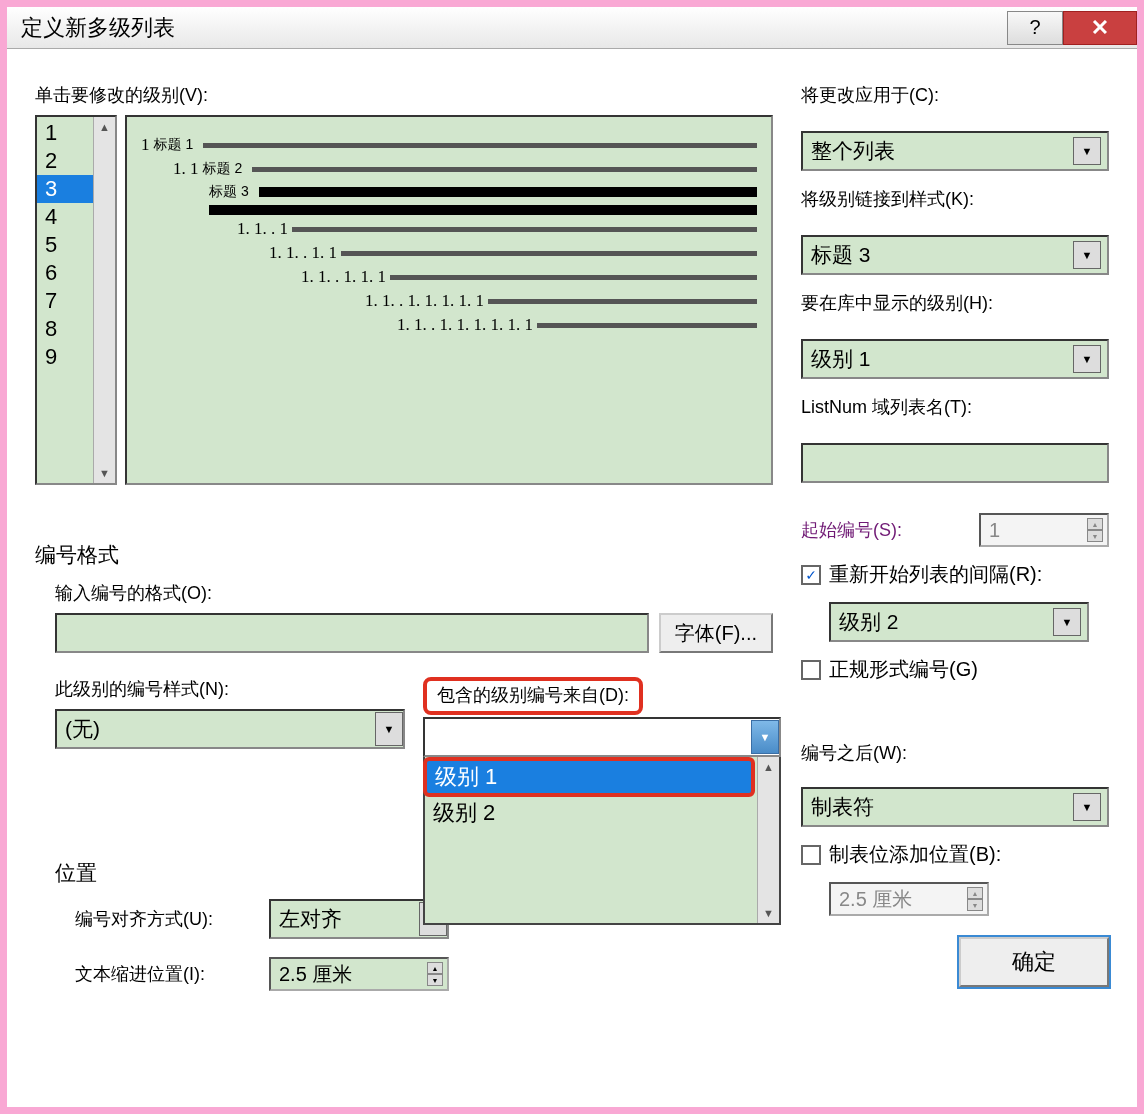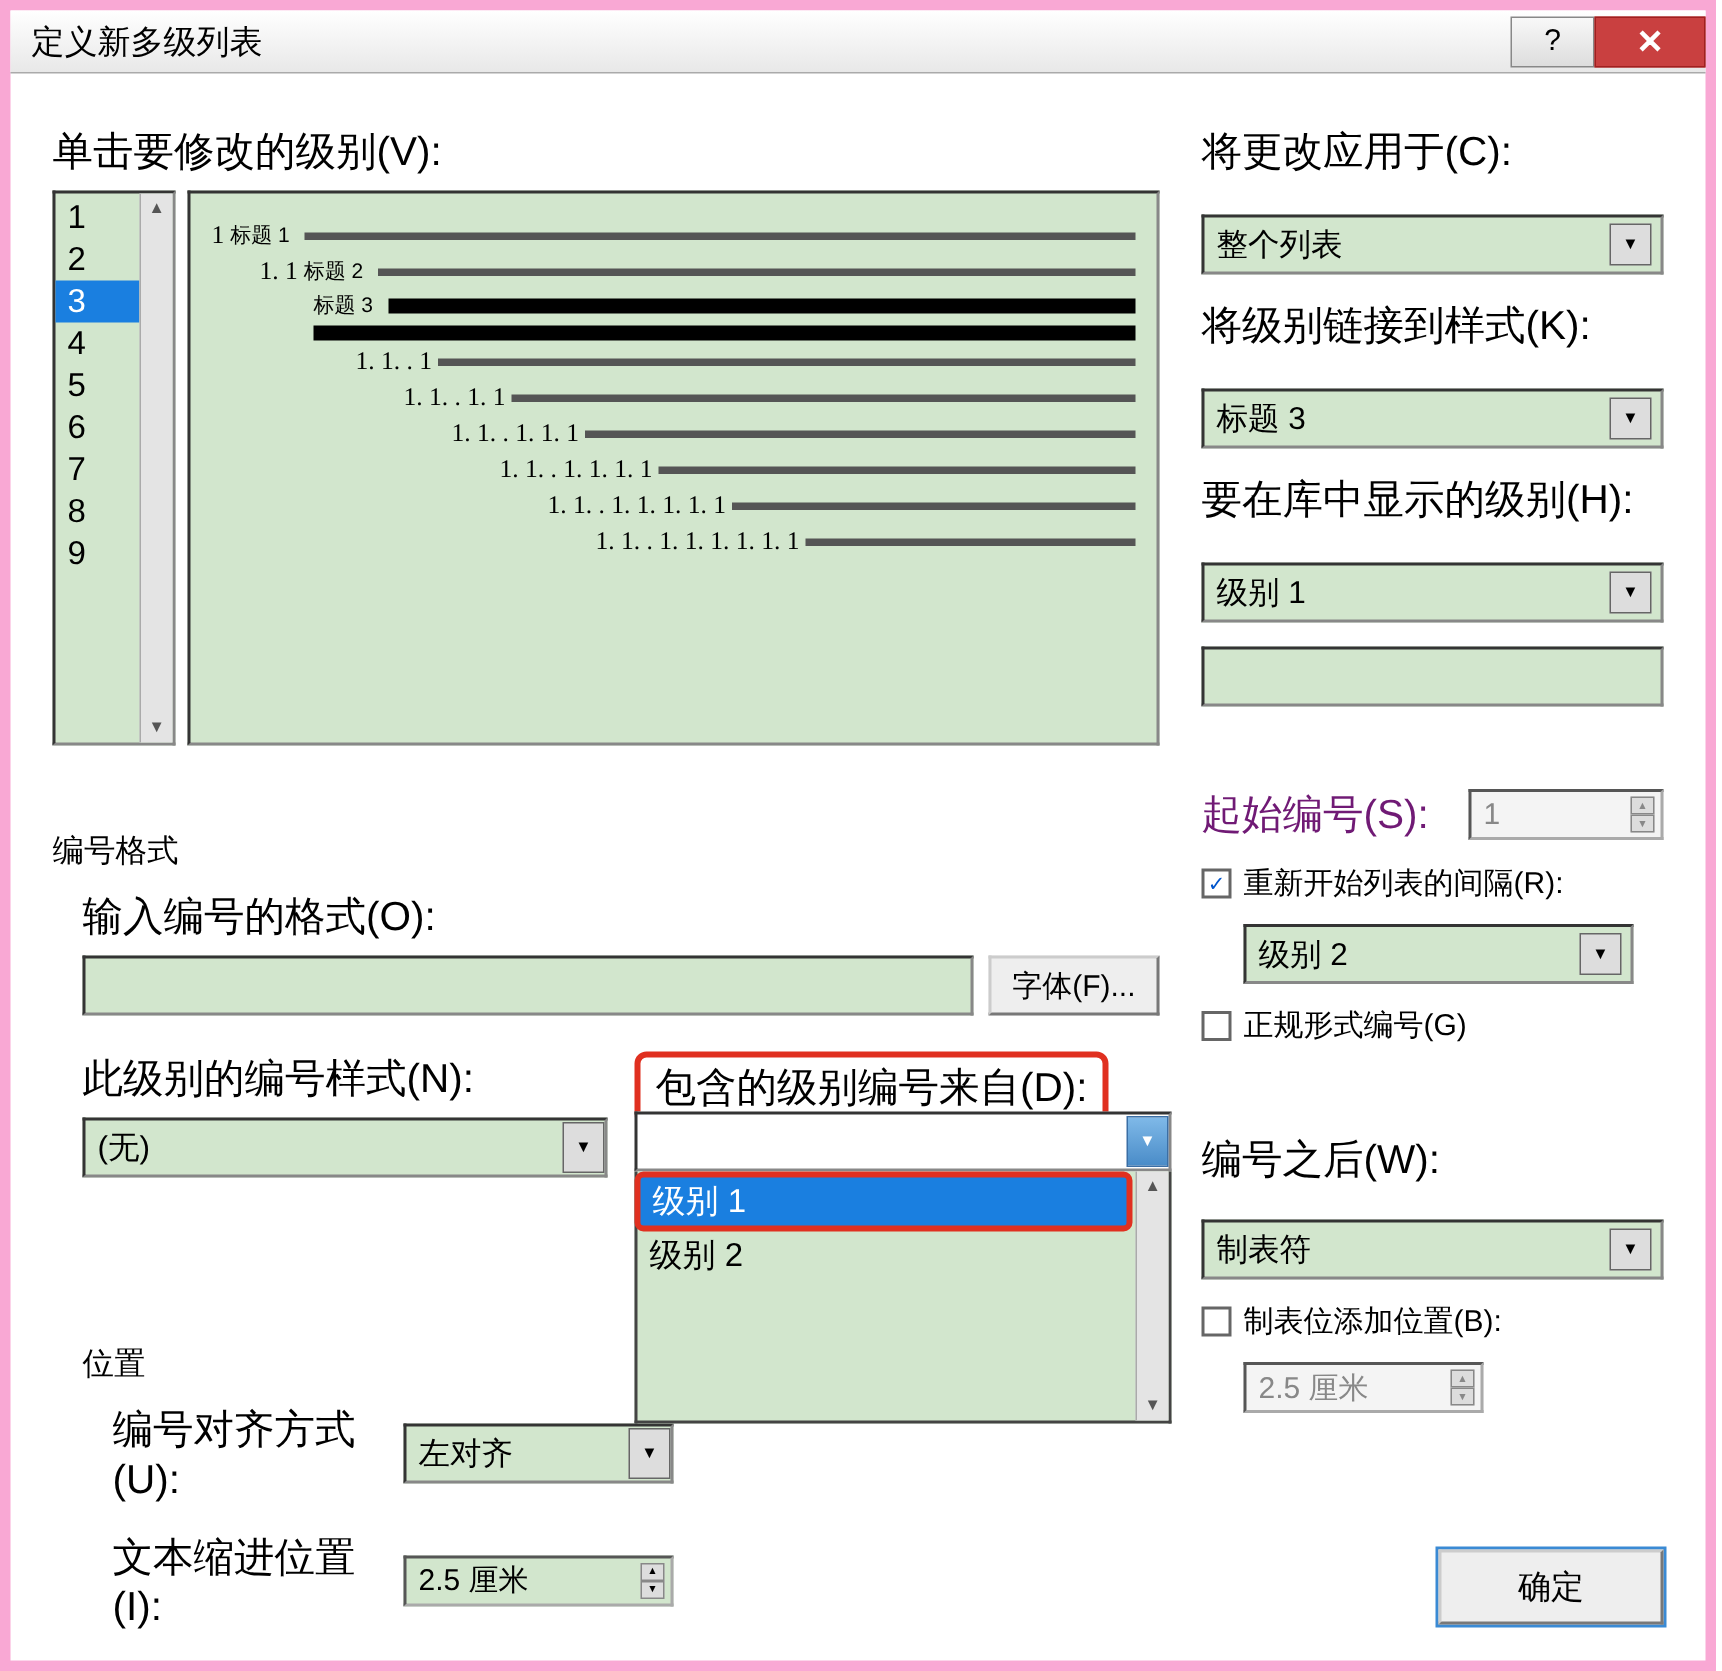--- a/index.html
+++ b/index.html
@@ -6,21 +6,21 @@
 body { font-family: "Microsoft YaHei", "SimSun", sans-serif; font-size: 18px; background: #fff; color: #000; }
 .dialog { width: 1144px; height: 1114px; background: #fff; border: 7px solid #f9a8d4; position: relative; }
 .titlebar { height: 42px; background: linear-gradient(#fff, #e8e8e8); border-bottom: 1px solid #aaa; display: flex; align-items: center; padding: 0 0 0 14px; }
 .titlebar-title { font-size: 22px; color: #000; flex: 1; }
 .titlebar-btns { display: flex; gap: 0; }
 .tb-btn { width: 56px; height: 34px; display: flex; align-items: center; justify-content: center; border: 1px solid #888; background: linear-gradient(#f8f8f8,#ddd); font-size: 20px; cursor: pointer; }
 .tb-btn.close { width: 74px; background: #c94040; color: #fff; border-color: #a02020; font-size: 22px; font-weight: bold; }
 .body { padding: 34px 28px 20px 28px; position: relative; }
 .top-row { display: flex; gap: 28px; }
 .left-top { flex: 1; }
-.label { font-size: 27px; margin-bottom: 8px; display: block; }
+.label { font-size: 18px; margin-bottom: 8px; display: block; }
 .level-row { display: flex; gap: 8px; }
 .level-list { width: 82px; height: 370px; border: 2.5px inset #888; background: #d2e6cd; display: flex; }
 .level-items { flex: 1; padding: 2px 0; }
 .level-item { padding: 1px 8px; font-size: 22px; cursor: pointer; }
 .level-item.selected { background: #1a7fe0; color: #fff; }
 .scrollbar { width: 22px; background: #e4e4e4; border-left: 1px solid #aaa; display: flex; flex-direction: column; justify-content: space-between; }
 .scroll-arrow { height: 20px; display: flex; align-items: center; justify-content: center; font-size: 11px; color: #555; cursor: pointer; }
 .preview { flex: 1; height: 370px; border: 2.5px inset #888; background: #d2e6cd; padding: 18px 14px; }
 .pv-line { display: flex; align-items: center; margin-bottom: 4px; font-size: 17px; }
 .pv-num { white-space: pre; font-family: "SimSun", serif; }
@@ -130,24 +130,20 @@
                 <div class="pv-bar"></div>
               </div>
               <div class="pv-line" style="padding-left: 128px;">
                 <span class="pv-num">1. 1. . 1. 1</span>
                 <div class="pv-bar"></div>
               </div>
               <div class="pv-line" style="padding-left: 160px;">
                 <span class="pv-num">1. 1. . 1. 1. 1</span>
                 <div class="pv-bar"></div>
               </div>
-              <div class="pv-line" style="padding-left: 192px;">
-                <span class="pv-num">1. 1. . 1. 1. 1. 1</span>
-                <div class="pv-bar"></div>
-              </div>
               <div class="pv-line" style="padding-left: 224px;">
                 <span class="pv-num">1. 1. . 1. 1. 1. 1. 1</span>
                 <div class="pv-bar"></div>
               </div>
               <div class="pv-line" style="padding-left: 256px;">
                 <span class="pv-num">1. 1. . 1. 1. 1. 1. 1. 1</span>
                 <div class="pv-bar"></div>
               </div>
             </div>
         </div>
@@ -165,20 +161,21 @@
           <span>标题 3</span>
           <div class="arrow-btn">▼</div>
         </div>
 
         <span class="label">要在库中显示的级别(H):</span>
         <div class="select-field">
           <span>级别 1</span>
           <div class="arrow-btn">▼</div>
         </div>
 
+        <span class="label">ListNum 域列表名(T):</span>
         <input class="text-input" value="" style="">
       </div>
     </div>
 
     <div class="mid-section">
       <div class="mid-left">
         <div class="section-title">编号格式</div>
         <div style="margin-left:20px">
           <span class="label">输入编号的格式(O):</span>
           <div class="format-row">

